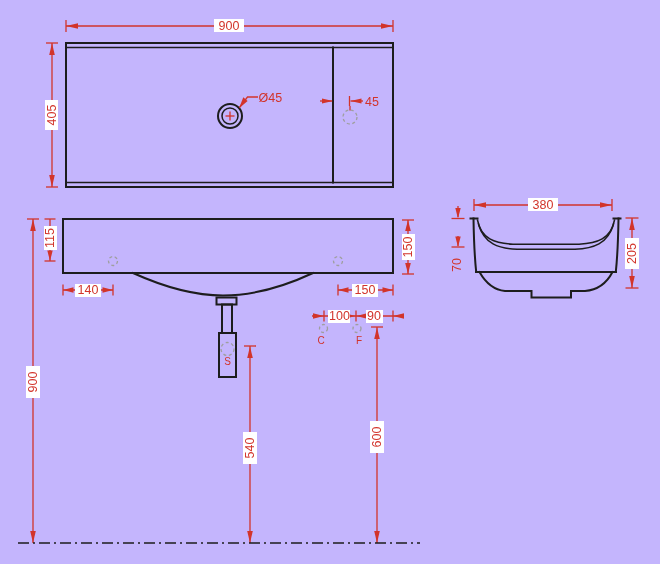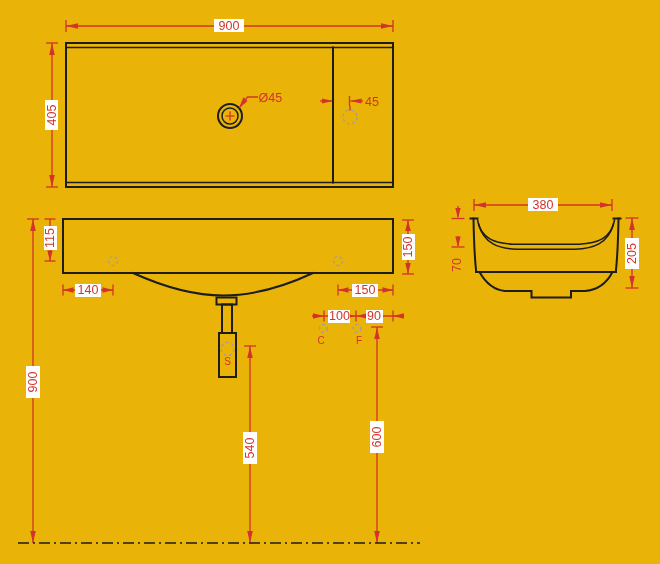--- a/index.html
+++ b/index.html
@@ -1,16 +1,16 @@
 <!DOCTYPE html>
 <html><head>
 <meta charset="utf-8">
 <style>
   html,body{margin:0;padding:0;background:#ffffff;}
-  .stage{width:660px;height:564px;position:relative;background:#eab308;overflow:hidden;}
+  .stage{width:660px;height:564px;position:relative;background:#c4b5fd;overflow:hidden;}
   svg{display:block;}
   .bl{stroke:#1d1d1d;stroke-width:2;fill:none;stroke-linecap:square;}
   .b1{stroke:#1d1d1d;stroke-width:1.5;fill:none;stroke-linecap:square;}
   .rd{stroke:#d2342b;stroke-width:1.3;fill:none;stroke-linecap:butt;}
   .ra{fill:#d2342b;stroke:none;}
   .rt{fill:#d2342b;font-family:"Liberation Sans",sans-serif;font-size:12.5px;text-anchor:middle;}
   .rs{font-size:12.5px;text-anchor:start;}
   .sm{font-size:10px;}
   .gc{stroke:#9f9f9f;stroke-width:1.3;fill:none;stroke-dasharray:3 2.6;}
   .wb{fill:#ffffff;stroke:none;}

